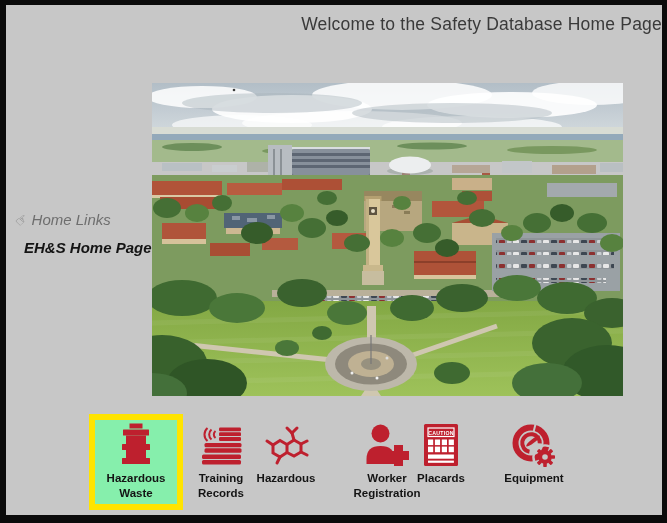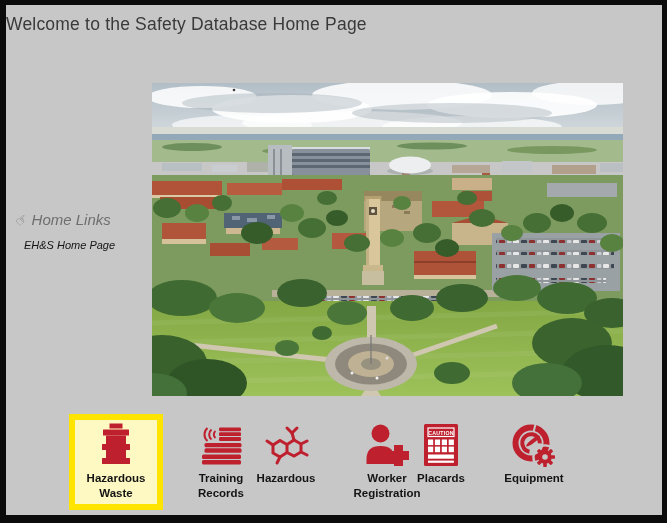--- a/index.html
+++ b/index.html
@@ -6,42 +6,42 @@
   html,body { width:667px; height:523px; background:#888; }
   .page {
     position:relative; width:667px; height:523px;
     background:#c7c7c7;
     border:5px solid #0b0b0b; border-bottom-width:8px; border-left-width:6px;
     font-family:"Liberation Sans", sans-serif;
     overflow:hidden;
   }
   .title {
     position:absolute; top:9px; left:0; right:0;
-    text-align:left; font-size:17.5px; font-weight:400; color:#3a3a3a;
+    text-align:right; font-size:17.5px; font-weight:400; color:#3a3a3a;
     letter-spacing:.2px;
   }
   
   .quicklinks { position:absolute; left:9px; top:206px; width:130px; }
   .ql-head { font-style:italic; font-size:15px; color:#6e6e6e; white-space:nowrap; }
   .hand { display:inline-block; font-style:normal; transform:rotate(-40deg); font-size:14px; color:#6e6e6e; margin-right:4px; }
   .ql-link {
-    margin:11px 0 0 9px; font-style:italic; font-weight:normal; font-size:11px;
+    margin:11px 0 0 9px; font-style:italic; font-weight:bold; font-size:15px;
     color:#141414; cursor:pointer; white-space:nowrap;
   }
   
   .photo { position:absolute; left:146px; top:78px; width:471px; height:313px; }
   .photo svg { display:block; width:100%; height:100%; }
   
   .nav-item {
     position:absolute; top:409px; width:94px; height:96px;
     border:6px solid transparent;
     display:flex; flex-direction:column; align-items:center;
     cursor:pointer;
   }
-  .nav-item.highlight { border-color:#ffe400; background:#fef9c3; }
+  .nav-item.highlight { border-color:#ffe400; background:#86efac;margin-left:20px; }
   .nav-icon { width:46px; height:44px; margin-top:3px; flex:none; --bg:#c7c7c7; }
   .nav-item.highlight .nav-icon { --bg:#dadada; }
   .nav-label {
     margin-top:4px; width:84px; text-align:center;
     font-size:11.5px; font-weight:bold; line-height:15px; color:#141414;
   }
 </style>
 </head>
 <body>
 

